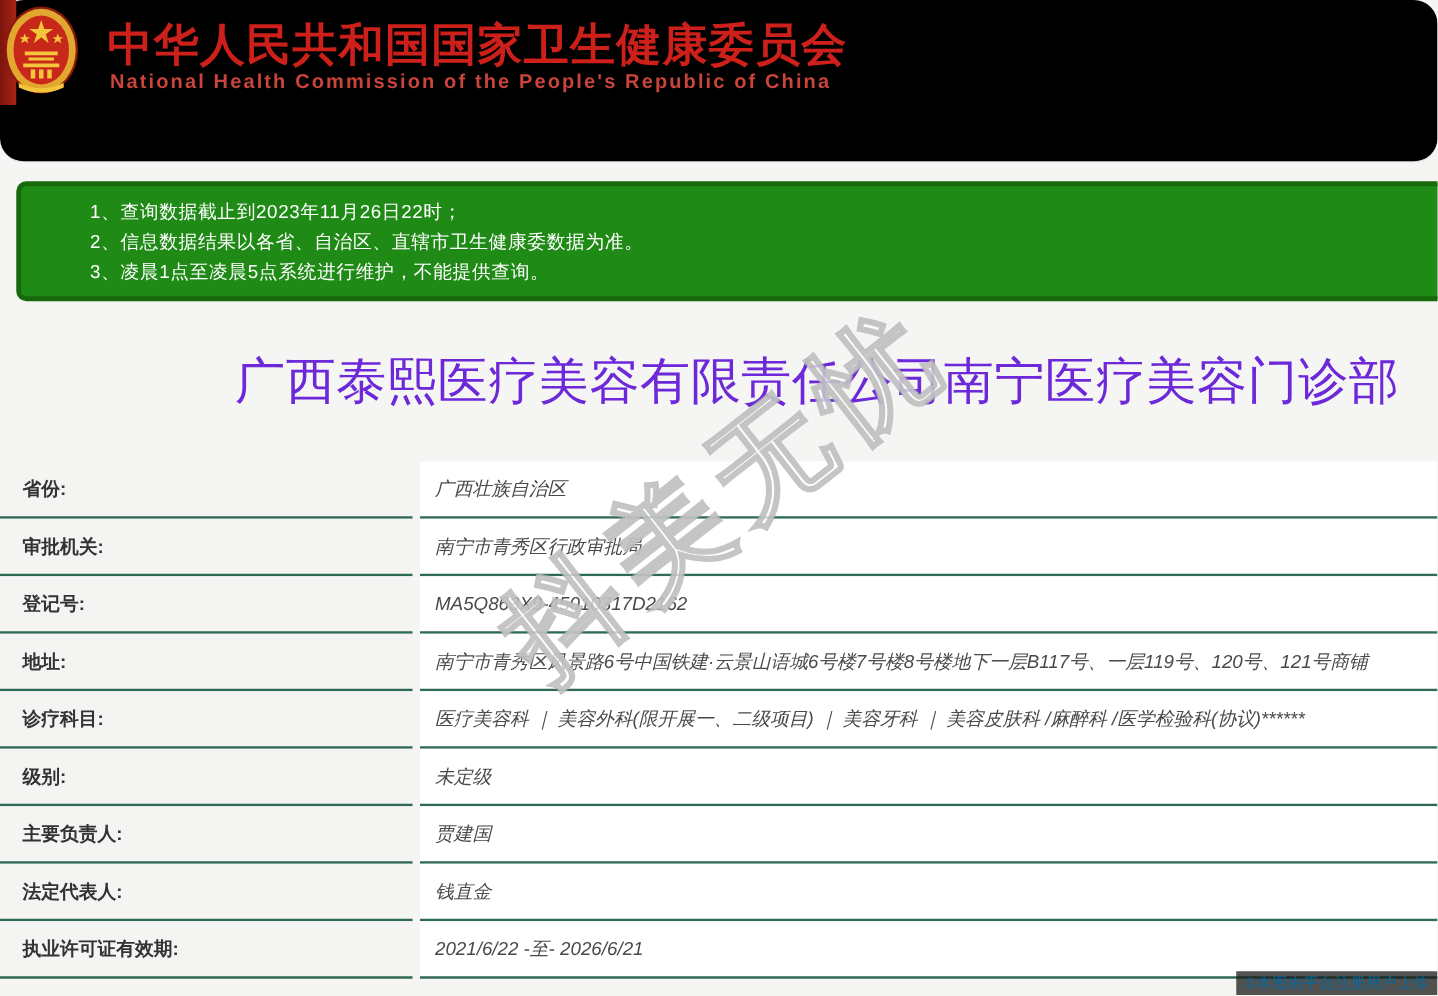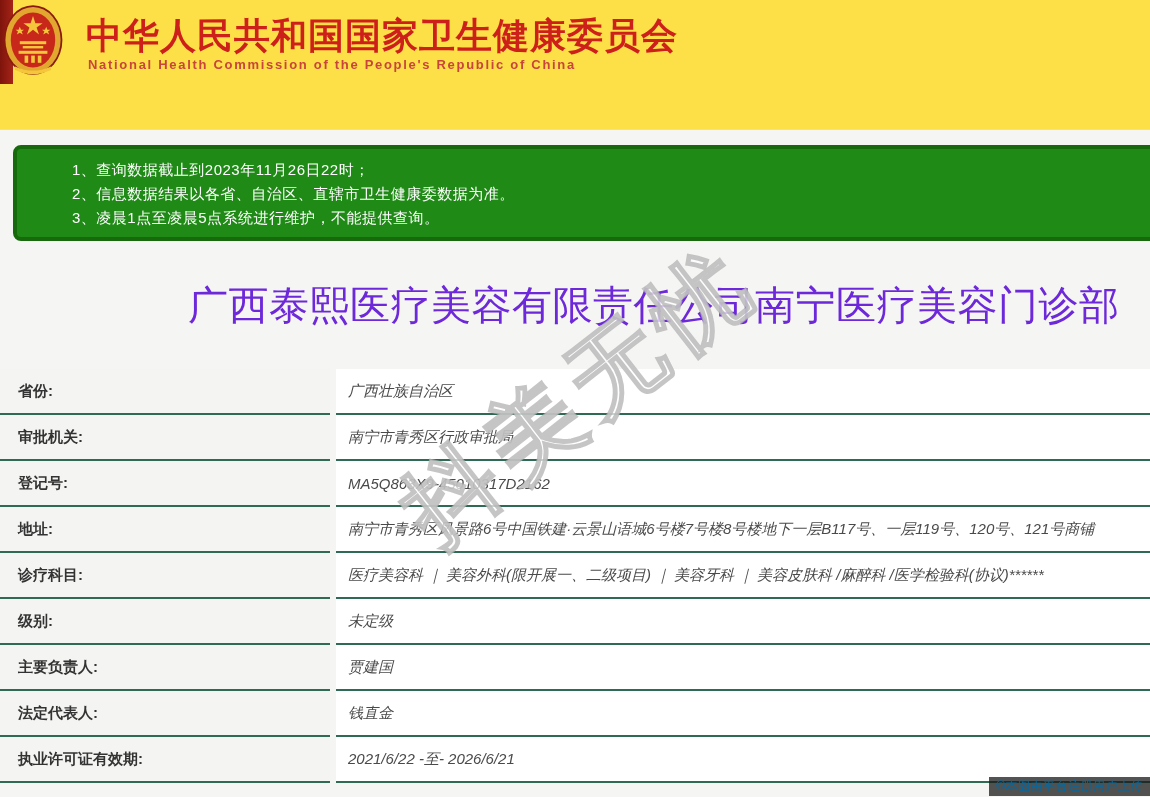--- a/index.html
+++ b/index.html
@@ -3,35 +3,35 @@
 <meta charset="utf-8">
 <style>
   html,body{margin:0;padding:0;}
   body{
     width:1150px;height:797px;overflow:hidden;position:relative;
     background:#f5f5f4;
     font-family:"Liberation Sans", sans-serif;
   }
   
   .header{
-    position:relative;width:1150px;height:130px;background:#fde047;
-    border-bottom:1px solid #dcdcdc;box-sizing:border-box;
+    position:relative;width:1150px;height:130px;background:#000000;
+    border-bottom:1px solid #dcdcdc;box-sizing:border-box;border-radius:19px;
   }
   .emblem-shade{
     position:absolute;left:0;top:0;width:13px;height:84px;
     background:linear-gradient(90deg,#7d140c,#a62417);
   }
   .emblem{position:absolute;left:3px;top:4px;}
   .title-cn{
     position:absolute;left:86px;top:12px;
     font-size:36px;font-weight:700;color:#ce201b;letter-spacing:1px;white-space:nowrap;
   }
   .title-en{
     position:absolute;left:88px;top:57px;
-    font-size:13px;font-weight:700;color:#c8443c;letter-spacing:1.7px;white-space:nowrap;
+    font-size:16px;font-weight:700;color:#c8443c;letter-spacing:1.7px;white-space:nowrap;
   }
   
   .notice{
     margin:15px -12px 0 13px;
     background:#1f8b16;border:4px solid #176a0c;border-radius:8px;
     padding:9px 0 7px 55px;box-sizing:border-box;
   }
   .notice-line{
     color:#ffffff;font-size:15px;line-height:24px;white-space:nowrap;letter-spacing:0.5px;
   }

